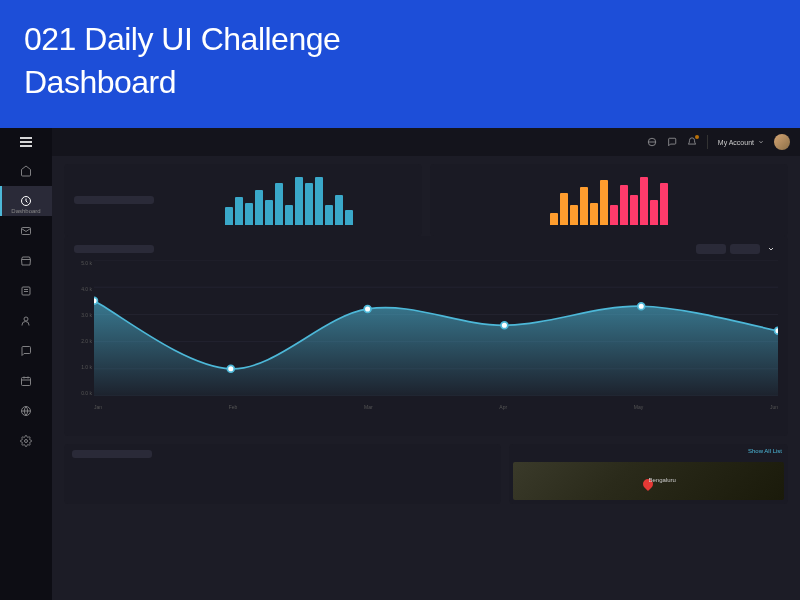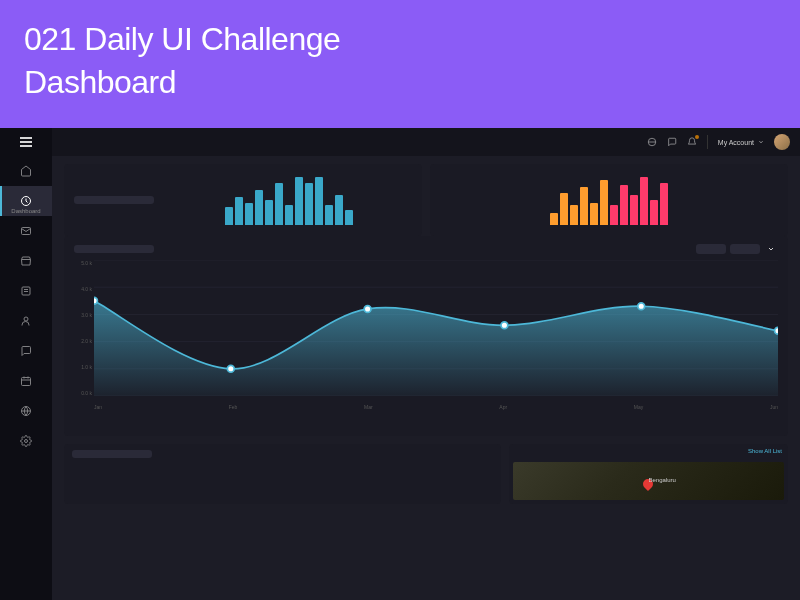--- a/index.html
+++ b/index.html
@@ -1,17 +1,17 @@
 <!DOCTYPE html>
 <html><head>
 <meta charset="utf-8">
 <style>
 * { margin: 0; padding: 0; box-sizing: border-box; }
 body { width: 800px; height: 600px; background: #1a1a2e; font-family: -apple-system, BlinkMacSystemFont, "Segoe UI", Helvetica, Arial, sans-serif; overflow: hidden; color: #e0e0e0; }
-.banner { background: #8b5cf6; height: 128px; padding: 18px 24px; }
+.banner { background: #1d4ed8; height: 128px; padding: 18px 24px; }
 .banner-title { color: #fff; font-size: 32px; font-weight: 500; line-height: 1.35; letter-spacing: -0.5px; }
 .app { height: 472px; display: flex; background: #14141c; }
 .sidebar { width: 52px; background: #0d0d14; display: flex; flex-direction: column; }
 .burger { height: 28px; display: flex; align-items: center; justify-content: center; background: #0d0d14; cursor: pointer; }
 .burger svg { width: 16px; height: 16px; }
 .nav-item { height: 30px; display: flex; align-items: center; justify-content: center; cursor: pointer; position: relative; }
 .nav-item.active { background: #2a2a38; }
 .nav-item.active::after { content: ''; position: absolute; left: 0; top: 0; bottom: 0; width: 2px; background: #4db8d8; }
 .nav-item svg { width: 12px; height: 12px; opacity: 0.6; }
 .nav-item.active svg { opacity: 1; }

